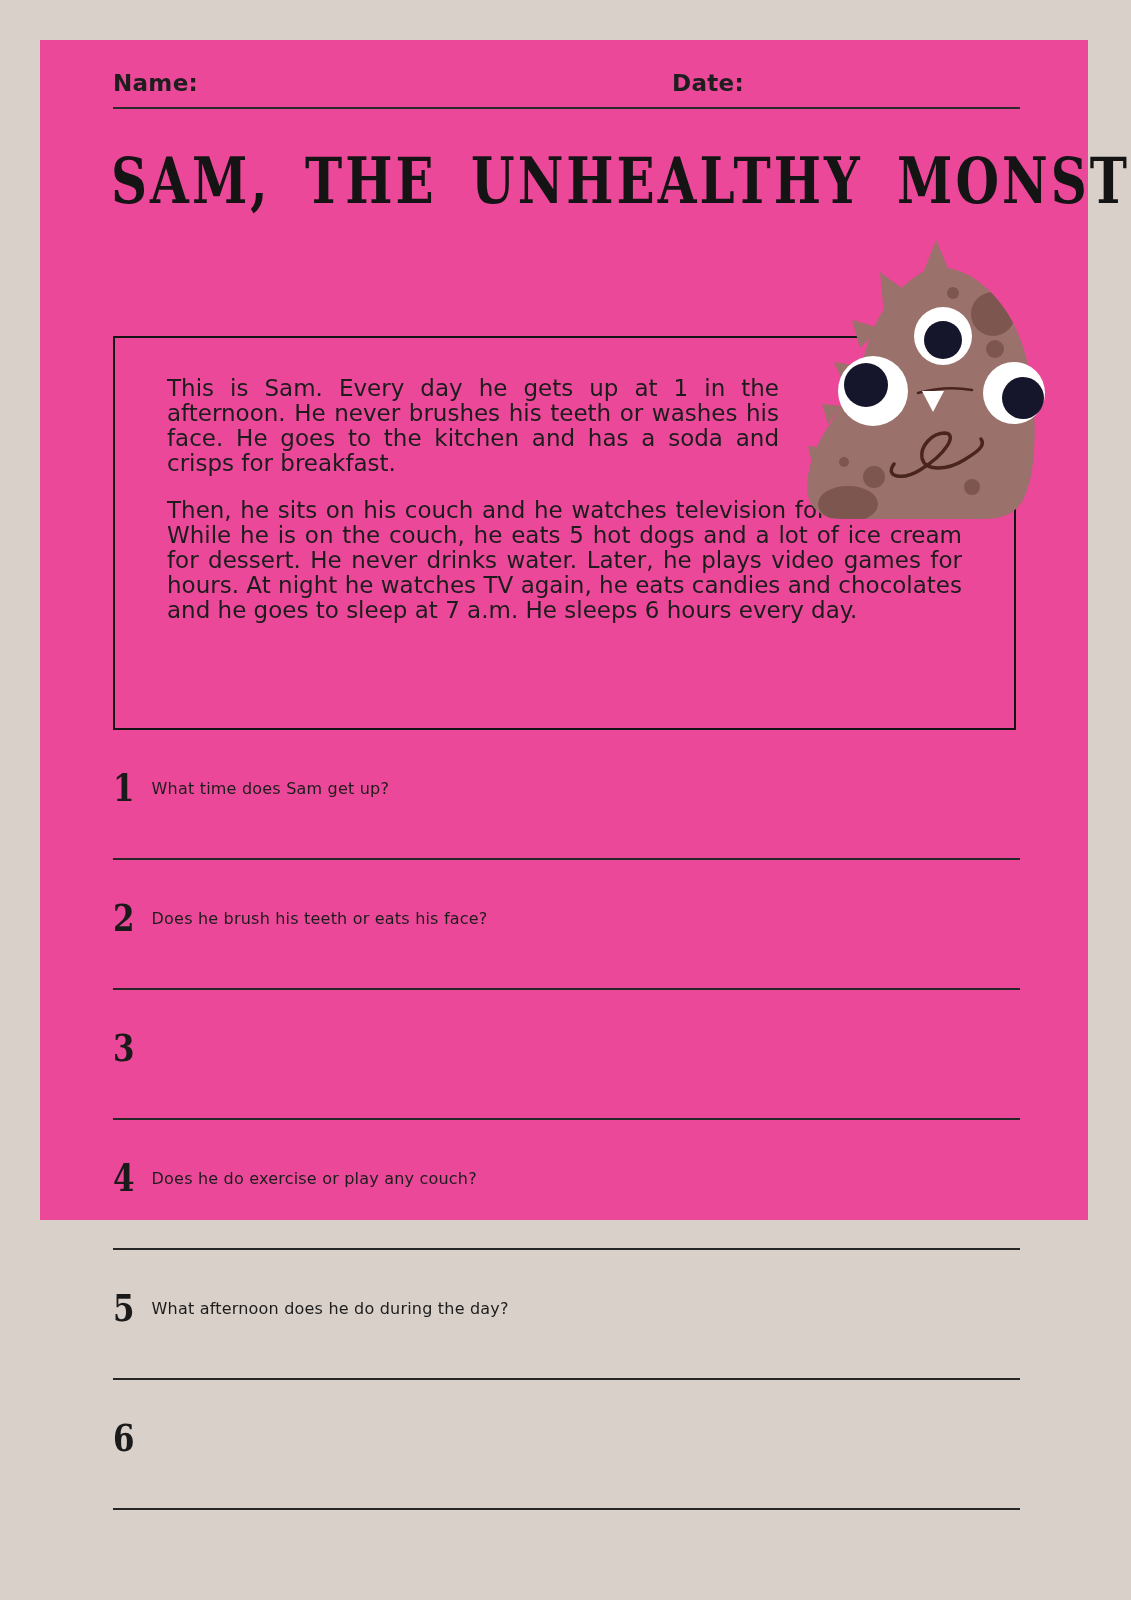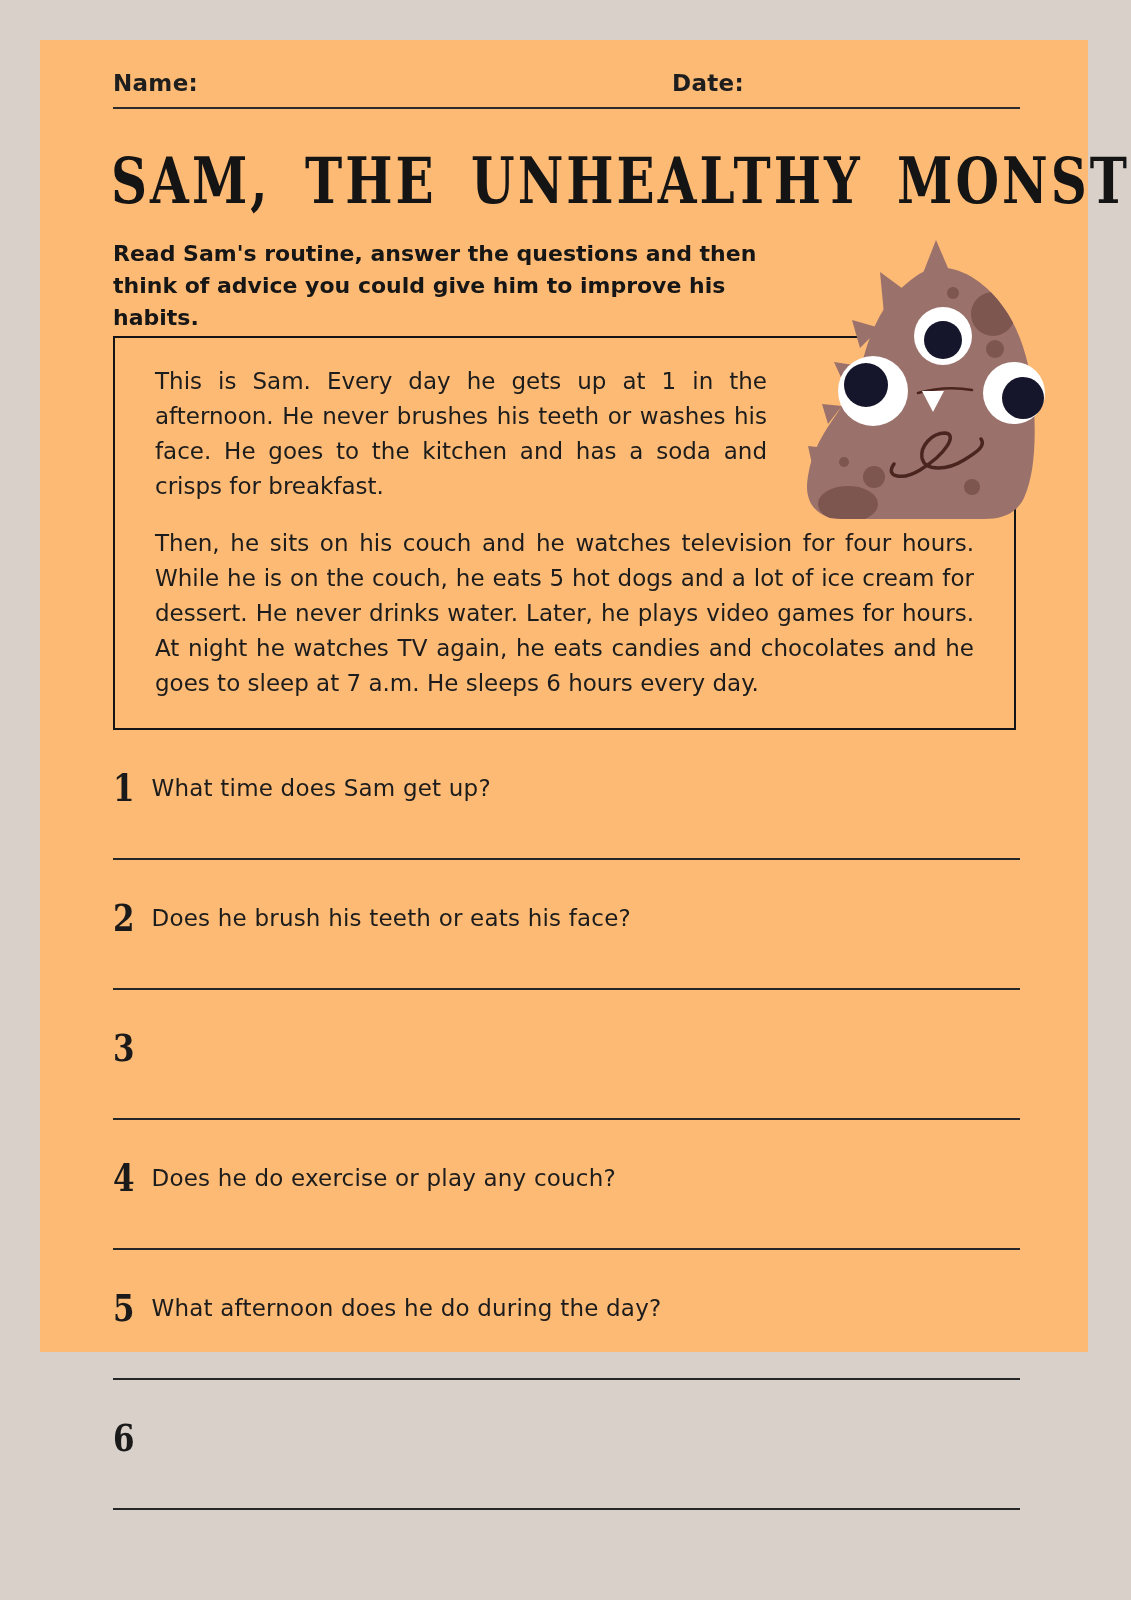--- a/index.html
+++ b/index.html
@@ -6,22 +6,22 @@
   #screen{
     position:relative;
     width:1131px;height:1600px;
     background:var(--frame,#d9d0c9);
     overflow:hidden;
     font-family:"DejaVu Sans",sans-serif;
     color:var(--text,#1e1e1e);
   }
   .page{
     position:absolute;left:40px;top:40px;
-    width:1048px;height:1312px;
-    background:#fdba74;
+    width:1048px;height:1180px;
+    background:#ec4899;
   }
   
   .hdr-label{
     position:absolute;top:30px;
     font-size:23px;font-weight:bold;letter-spacing:.3px;
   }
   .hdr-label.name{left:73px;}
   .hdr-label.date{left:632px;}
   .hdr-rule{
     position:absolute;left:73px;top:67px;width:907px;height:0;
@@ -45,63 +45,59 @@
   }
   
   .passage-box{
     position:absolute;left:73px;top:296px;
     width:903px;height:394px;
     border:2.5px solid #141414;
     box-sizing:border-box;
     padding:26px 40px 0 40px;
   }
   .passage-box p{
-    margin:0;
-    font-size:23px;line-height:35px;
+    margin:12px;
+    font-size:23px;line-height:25px;
     text-align:justify;color:#1c1c1c;
   }
   .passage-box p.p1{width:612px;margin-bottom:22px;}
   
   .monster{
     position:absolute;left:756px;top:196px;
     width:252px;height:286px;
   }
   
   .q-row{
     position:absolute;left:73px;width:907px;height:40px;
     display:flex;align-items:center;gap:17px;
   }
   .q-num{
     font-family:"DejaVu Serif",serif;
     font-weight:700;font-size:31px;
     transform:scaleY(1.22);transform-origin:center;
     color:#1a1a1a;min-width:18px;
   }
-  .q-text{font-size:23px;color:#1c1c1c;letter-spacing:.2px;}
+  .q-text{font-size:16px;color:#1c1c1c;letter-spacing:.2px;}
   .a-line{
     position:absolute;left:73px;width:907px;height:0;
     border-top:2px solid #262626;
   }
 </style>
 </head>
 <body>
 
 <div id="screen">
   <div class="page">
 
     <div class="hdr-label name">Name:</div>
     <div class="hdr-label date">Date:</div>
     <div class="hdr-rule"></div>
 
     <div class="title">SAM, THE UNHEALTHY MONSTER</div>
 
-    <div class="instructions">
-      <div>Read Sam's routine, answer the questions and then</div>
-      <div>think of advice you could give him to improve his habits.</div>
-    </div>
 
     <div class="passage-box">
       <p class="p1">This is Sam. Every day he gets up at 1 in the afternoon. He never brushes his teeth or washes his face. He goes to the kitchen and has a soda and crisps for breakfast.</p>
       <p class="p2">Then, he sits on his couch and he watches television for four hours. While he is on the couch, he eats 5 hot dogs and a lot of ice cream for dessert. He never drinks water. Later, he plays video games for hours. At night he watches TV again, he eats candies and chocolates and he goes to sleep at 7 a.m. He sleeps 6 hours every day.</p>
     </div>
 
     <svg class="monster" viewBox="0 0 252 286" xmlns="http://www.w3.org/2000/svg">
       <defs>
         <clipPath id="bodyClip">
           <path d="M 34 282 C 16 276 8 262 12 240 C 16 214 28 196 42 176 C 54 158 62 140 68 120 C 76 92 88 66 110 48 C 124 36 136 30 150 32 C 172 34 196 52 212 78 C 228 104 236 136 238 172 C 240 208 238 240 228 262 C 220 278 206 283 188 283 L 60 283 C 50 283 42 283 34 282 Z"></path>

